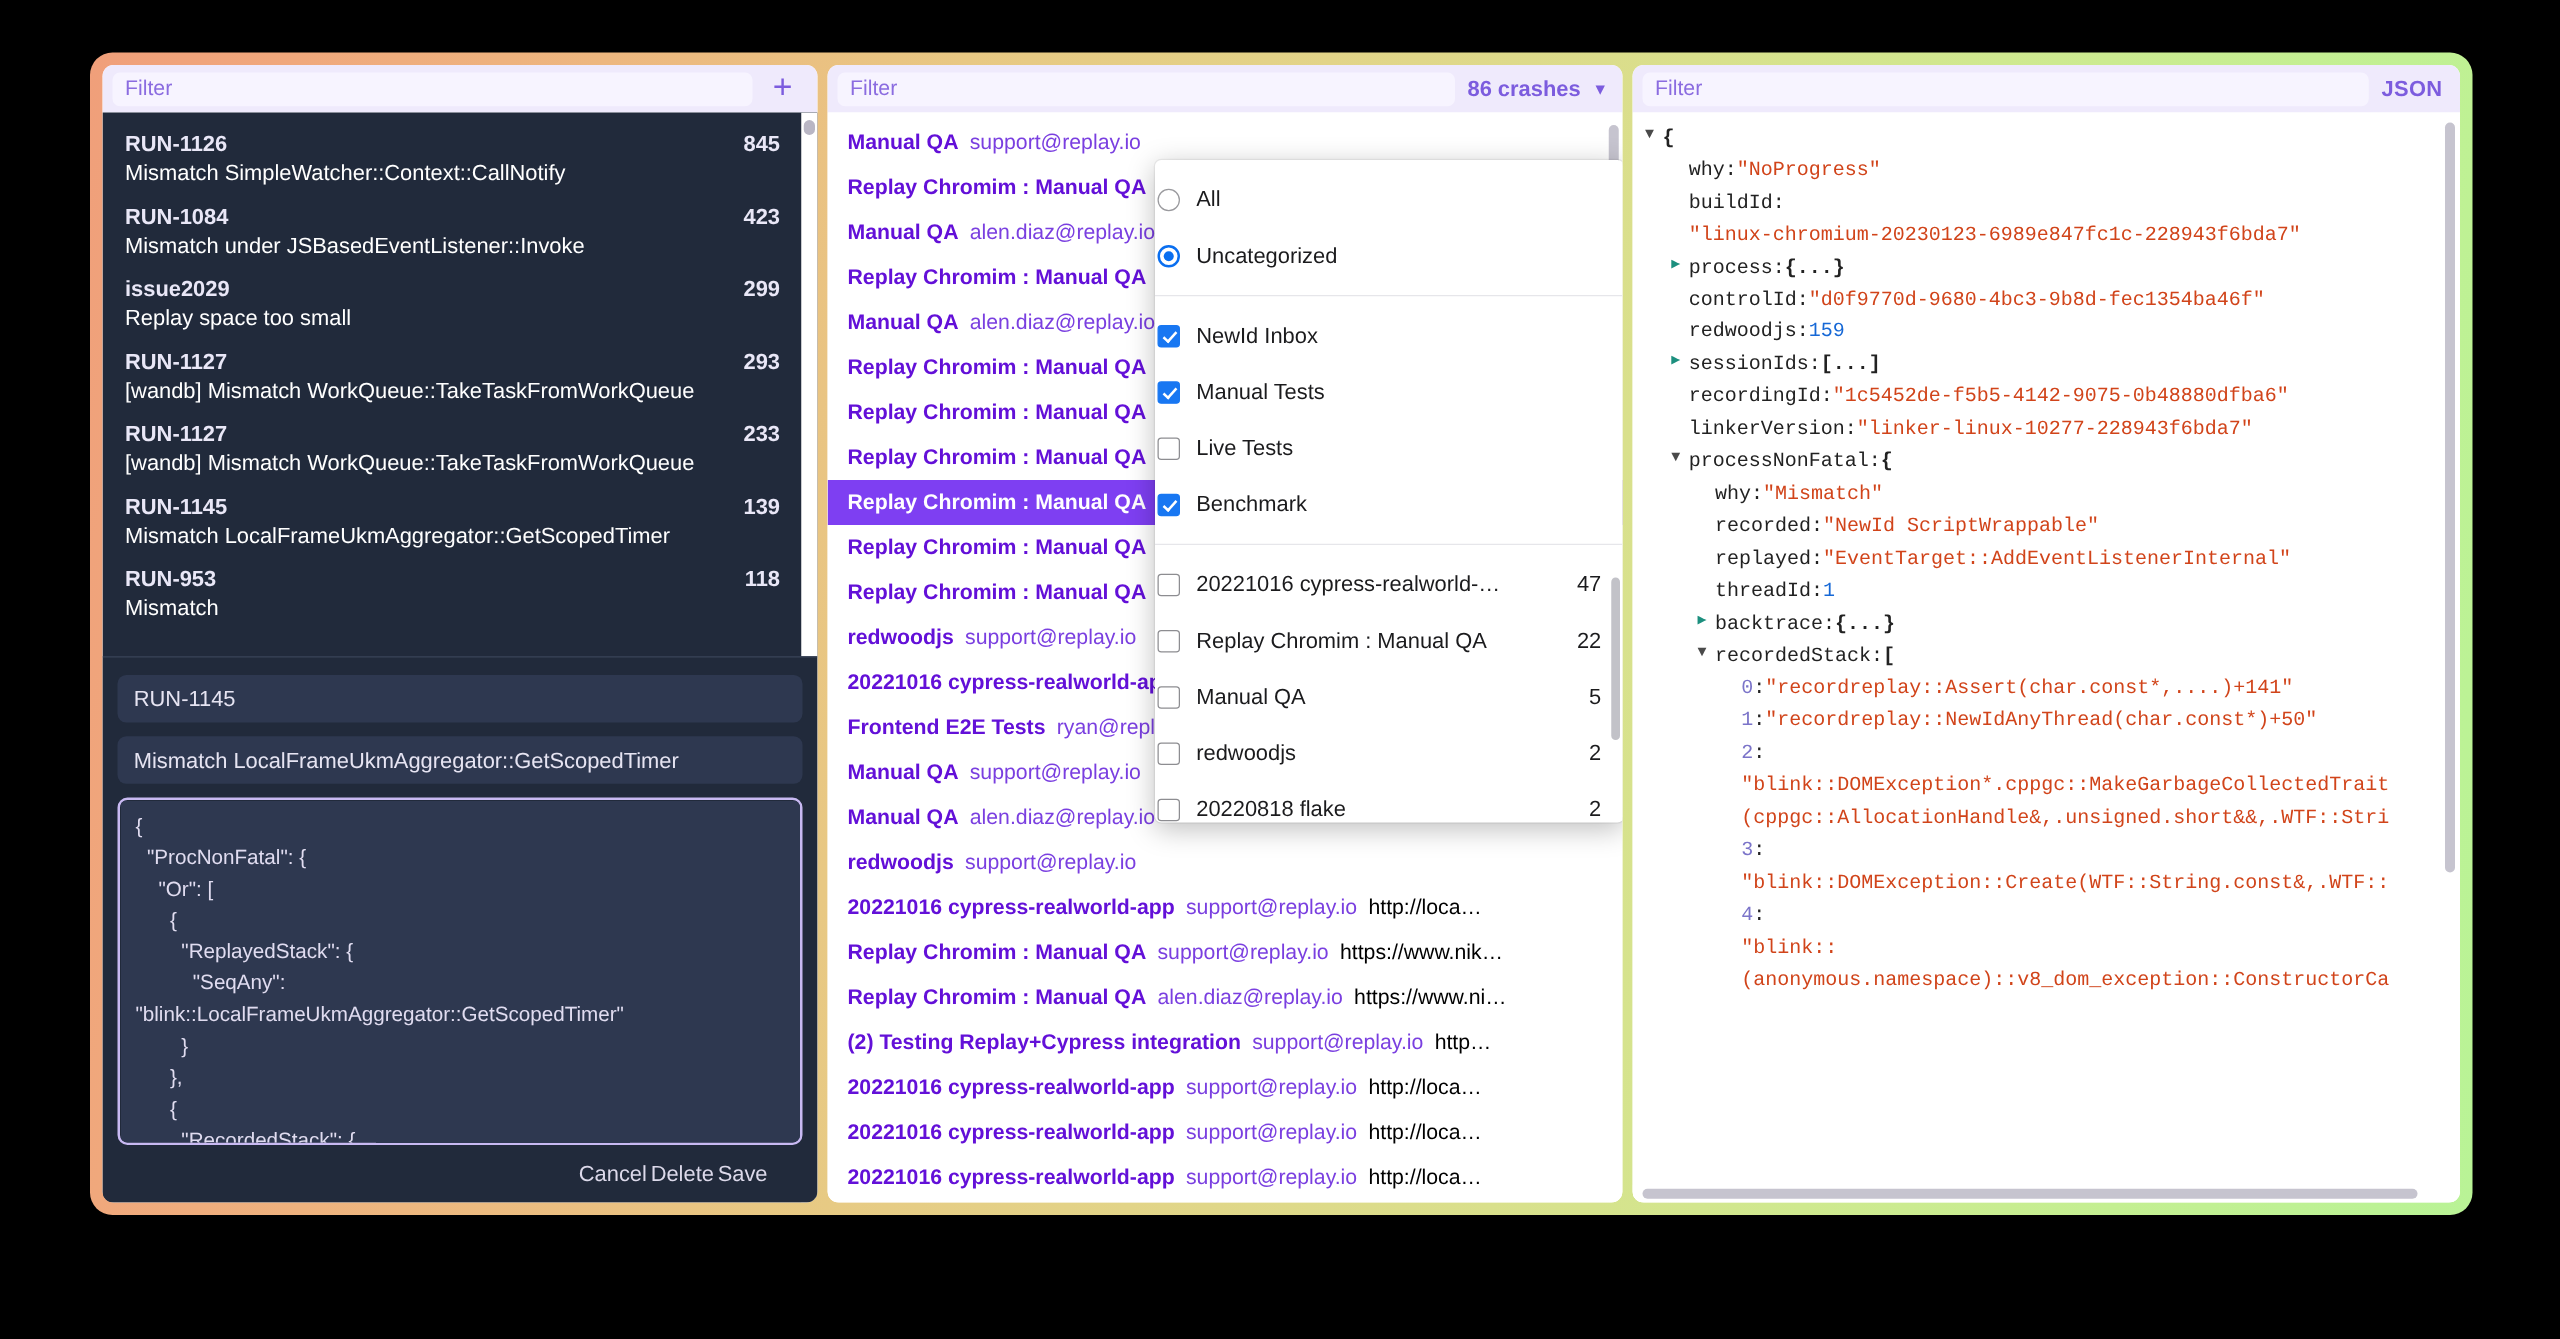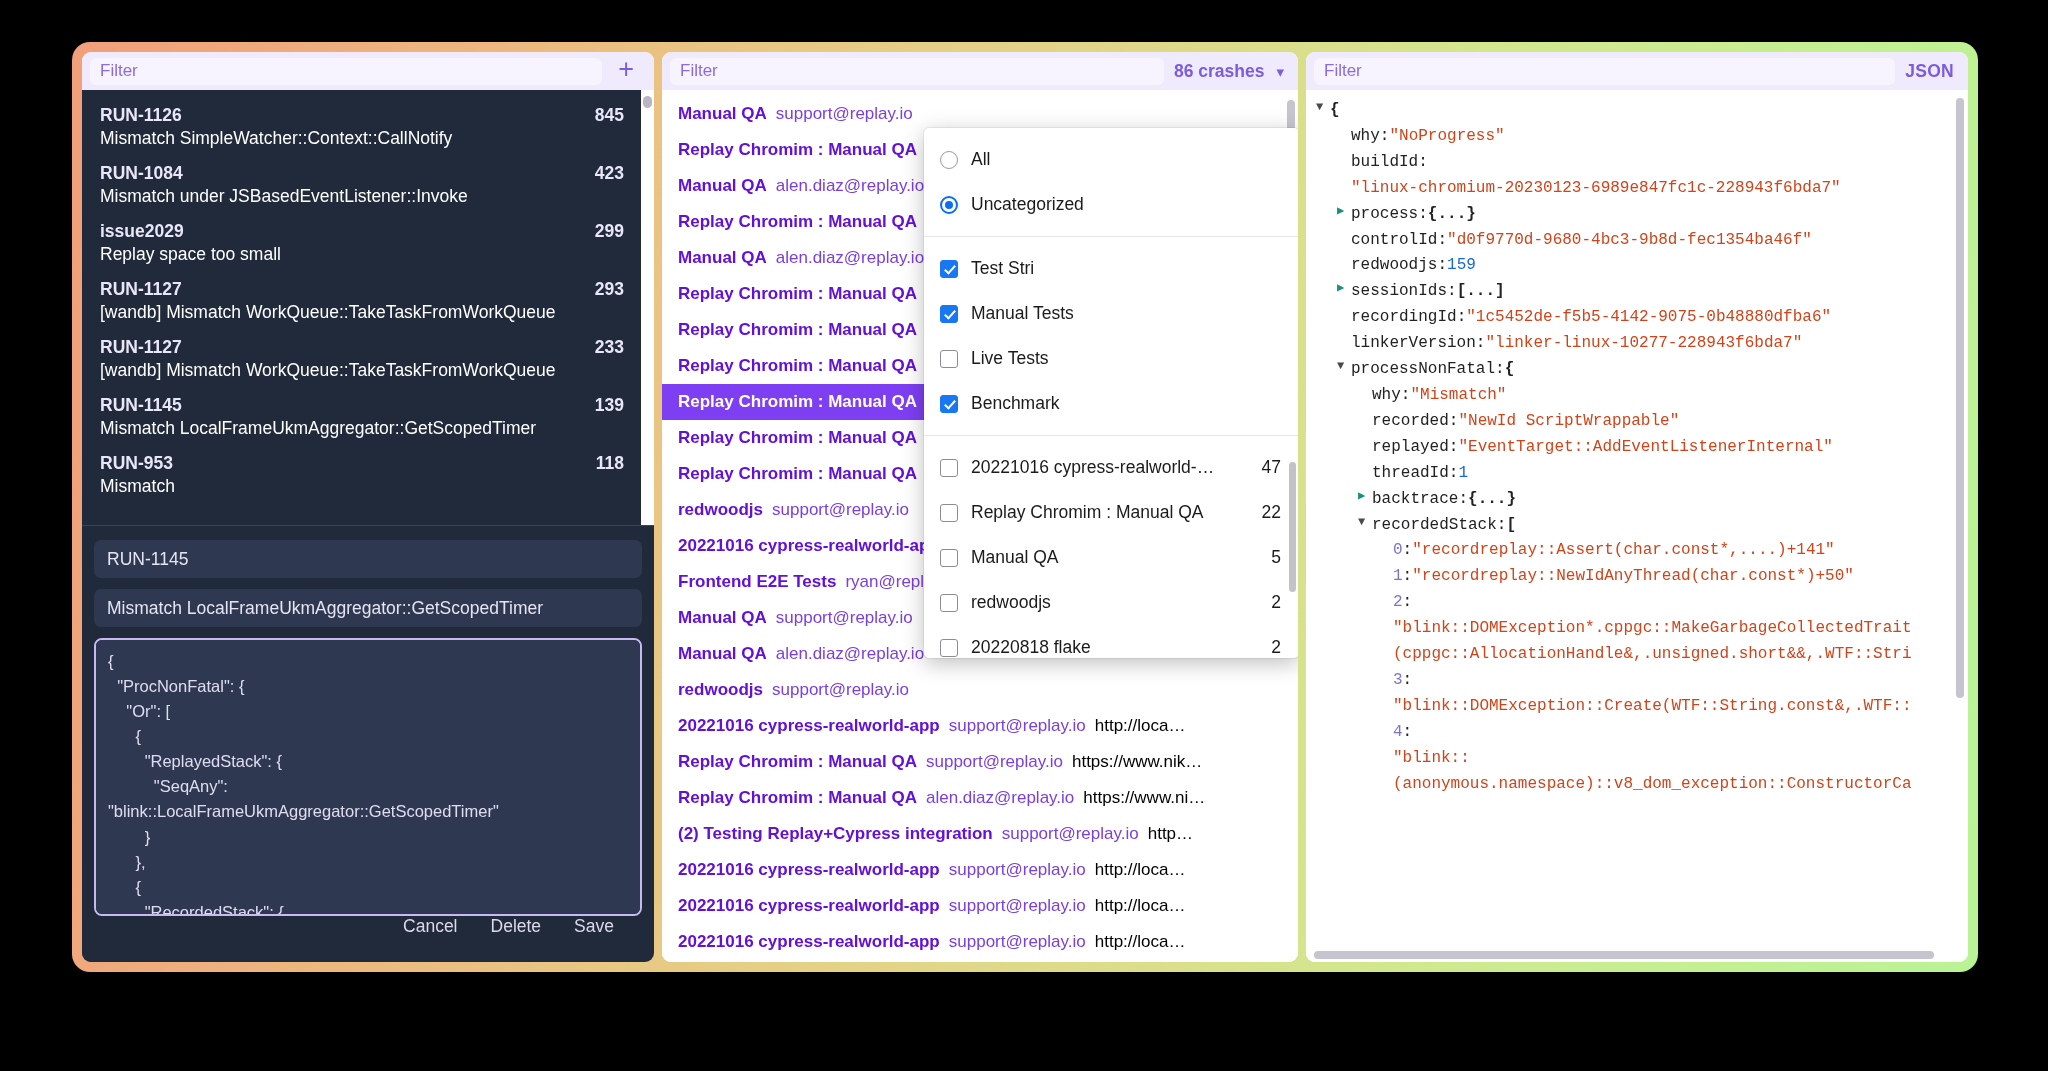--- a/index.html
+++ b/index.html
@@ -194,22 +194,22 @@
     resize: none;
     font-family: "Liberation Sans", sans-serif;
     white-space: pre;
     overflow: auto;
   }
   #edit-actions {
     height: 46px;
     min-height: 46px;
     display: flex;
     justify-content: flex-end;
-    align-items: flex-start;
-    gap: 33px;
+    align-items: center;
+    gap: 3px;
     padding-right: 28px;
   }
   #edit-actions span {
     color: #dcd9ea;
     font-size: 17.5px;
     cursor: pointer;
   }
 
   
   #edit-json::-webkit-scrollbar { width: 12px; }
@@ -260,21 +260,21 @@
     box-shadow: 0 5px 22px rgba(0,0,0,.26), 0 0 0 1px rgba(0,0,0,.06);
     z-index: 20;
     overflow: hidden;
   }
   .dd-section { padding: 9px 0 9px 0; }
   .dd-divider { height: 1px; background: #e6e6ea; }
   .dd-item {
     display: flex;
     align-items: center;
     gap: 13px;
-    padding: 0 18px 0 16px;
+    padding: 0 18px 0 2px;
     height: 45px;
     cursor: pointer;
     font-size: 17.5px;
     color: #1b1b1d;
   }
   .dd-item .lbl { flex: 1; white-space: nowrap; overflow: hidden; text-overflow: ellipsis; }
   .dd-item .num { color: #1b1b1d; font-size: 17.5px; }
 
   .radio {
     width: 18px; height: 18px; min-width: 18px;
@@ -576,21 +576,21 @@
             </div>
             <div class="dd-item">
               <span class="radio on"></span>
               <span class="lbl">Uncategorized</span>
             </div>
           </div>
         <div class="dd-divider"></div>
         <div class="dd-section" id="dd-checks">
             <div class="dd-item">
               <span class="cbx on"></span>
-              <span class="lbl">Test Stri</span>
+              <span class="lbl">NewId Inbox</span>
             </div>
             <div class="dd-item">
               <span class="cbx on"></span>
               <span class="lbl">Manual Tests</span>
             </div>
             <div class="dd-item">
               <span class="cbx"></span>
               <span class="lbl">Live Tests</span>
             </div>
             <div class="dd-item">

